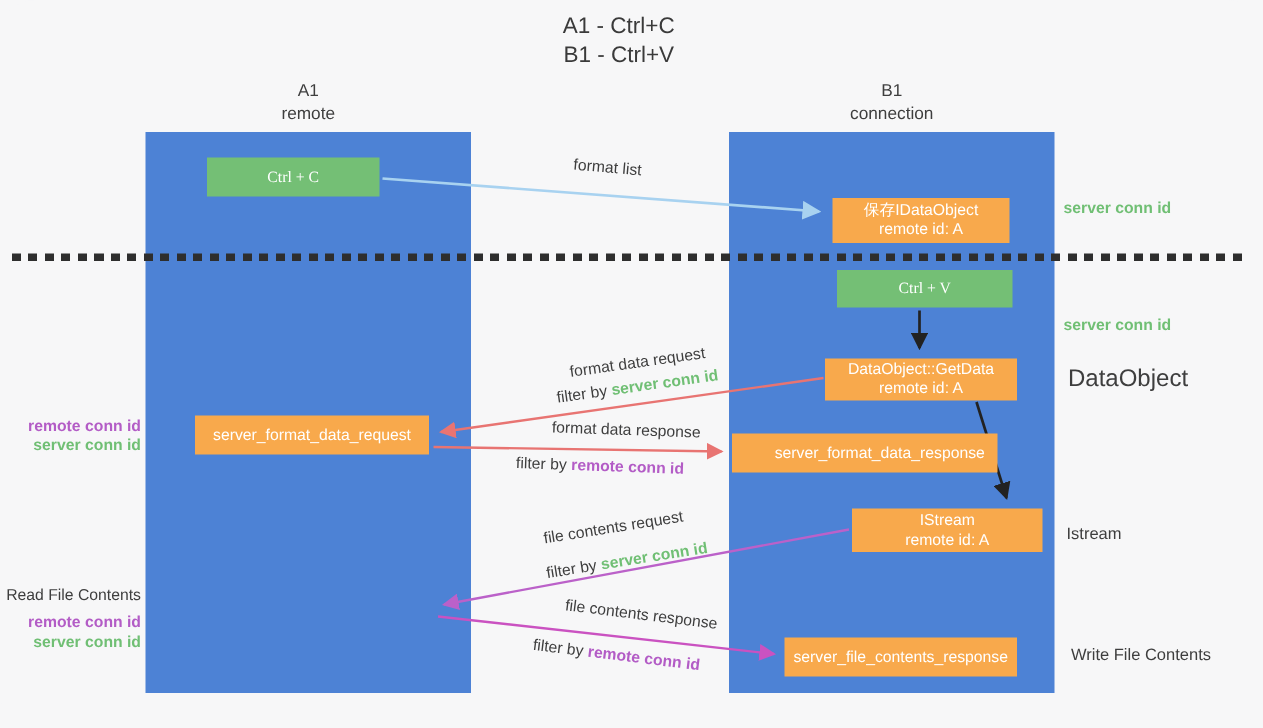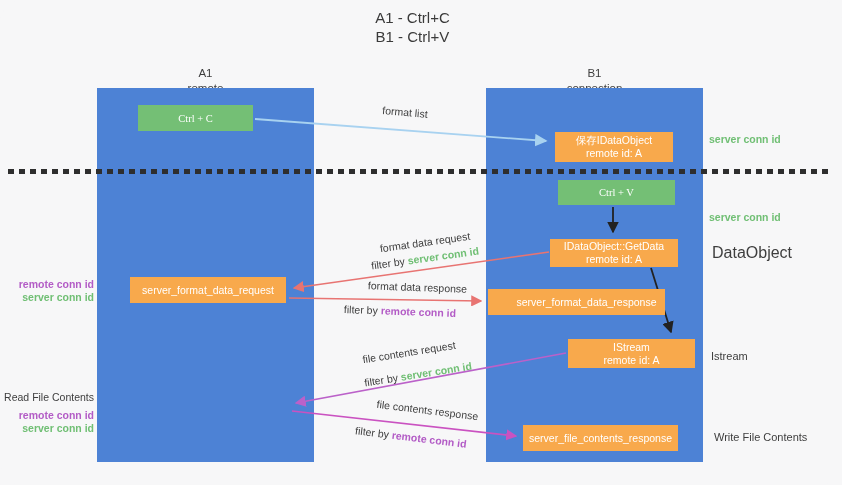--- a/index.html
+++ b/index.html
@@ -3,21 +3,21 @@
 <meta charset="utf-8">
 <style>
   html,body{margin:0;padding:0;}
   body{font-family:"Liberation Sans", sans-serif; background:#f7f7f8;}
   #canvas{position:relative;width:842px;height:485px;background:#f7f7f8;overflow:hidden;border-radius:23px;}
 
   .lane{position:absolute;top:88px;width:217px;height:374px;background:#4d82d5;}
   .lane-left{left:97px;}
   .lane-right{left:486px;}
 
-  .lane-header{position:absolute;top:66px;width:217px;text-align:center;
+  .lane-header{position:absolute;top:54px;width:217px;text-align:center;
     font-size:11.5px;line-height:15px;color:#3e3e3e;}
   .lane-header-left{left:97px;}
   .lane-header-right{left:486px;}
 
   .diagram-title{position:absolute;top:8px;left:280px;width:265px;text-align:center;
     font-size:15px;line-height:19px;color:#3a3a3a;}
 
   .dotted-sep{position:absolute;left:8px;top:169px;width:824px;height:5px;
     background:repeating-linear-gradient(90deg,#2e2e2e 0 6px,transparent 6px 11px);}
 
@@ -98,21 +98,21 @@
   <div class="node node-orange" style="left:555px;top:132px;width:118px;height:30px;">
     <span>保存IDataObject</span>
     <span>remote id: A</span>
   </div>
 
   <div class="node node-green" style="left:558px;top:180px;width:117px;height:25px;">
     <span>Ctrl + V</span>
   </div>
 
   <div class="node node-orange" style="left:550px;top:239px;width:128px;height:28px;">
-    <span>IDataObject::GetData</span>
+    <span>DataObject::GetData</span>
     <span>remote id: A</span>
   </div>
 
   <div class="node node-orange" style="left:130px;top:277px;width:156px;height:26px;">
     <span>server_format_data_request</span>
   </div>
 
   <div class="node node-orange" style="left:488px;top:289px;width:157px;height:26px;padding-left:20px;">
     <span>server_format_data_response</span>
   </div>

